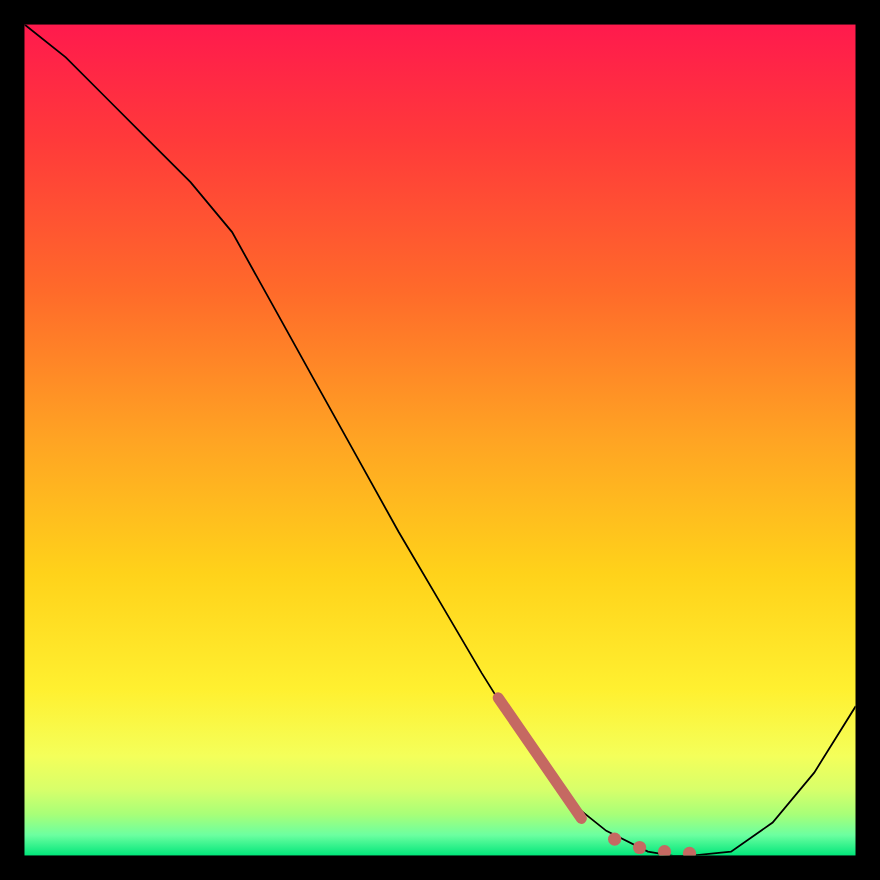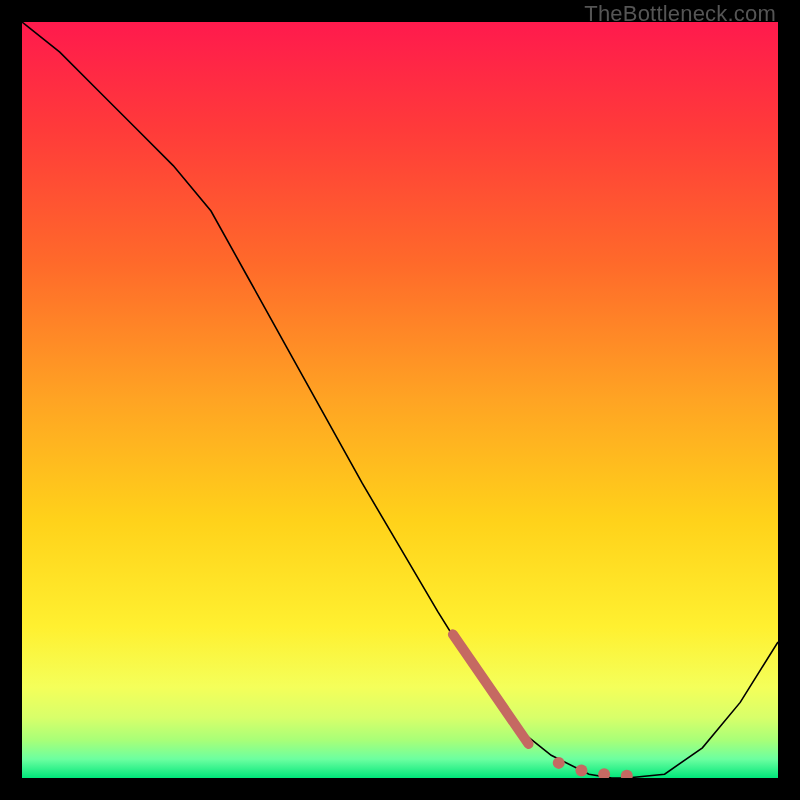--- a/index.html
+++ b/index.html
@@ -79,14 +79,13 @@
       <g>
         <line id="dash-main" class="dashseg" x1="430.91999999999996" y1="612.36" x2="506.52000000000004" y2="721.98"></line>
         <circle id="dash-d1" class="dashdot" r="6" cx="536.76" cy="740.88"></circle>
         <circle id="dash-d2" class="dashdot" r="6" cx="559.4399999999999" cy="748.44"></circle>
         <circle id="dash-d3" class="dashdot" r="6" cx="582.12" cy="752.22"></circle>
         <circle id="dash-d4" class="dashdot" r="6" cx="604.8000000000001" cy="753.732"></circle>
       </g>
     </svg>
   </div>
 
-  <div class="watermark">TheBottleneck.com</div>
 </div>
 
 </body></html>

